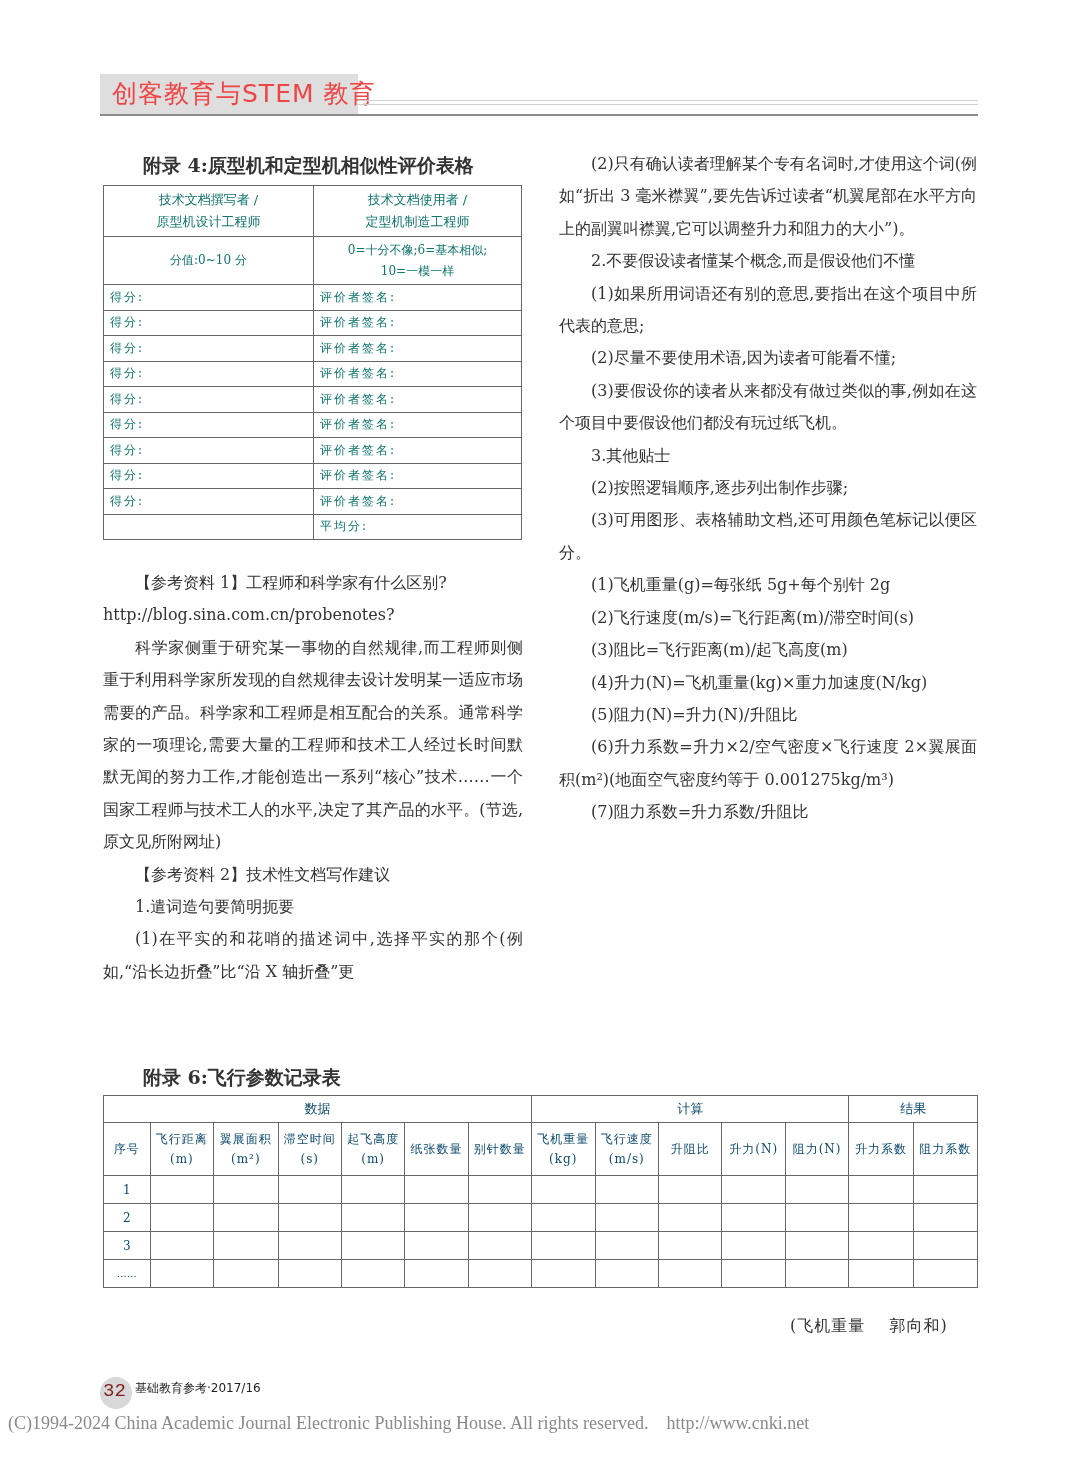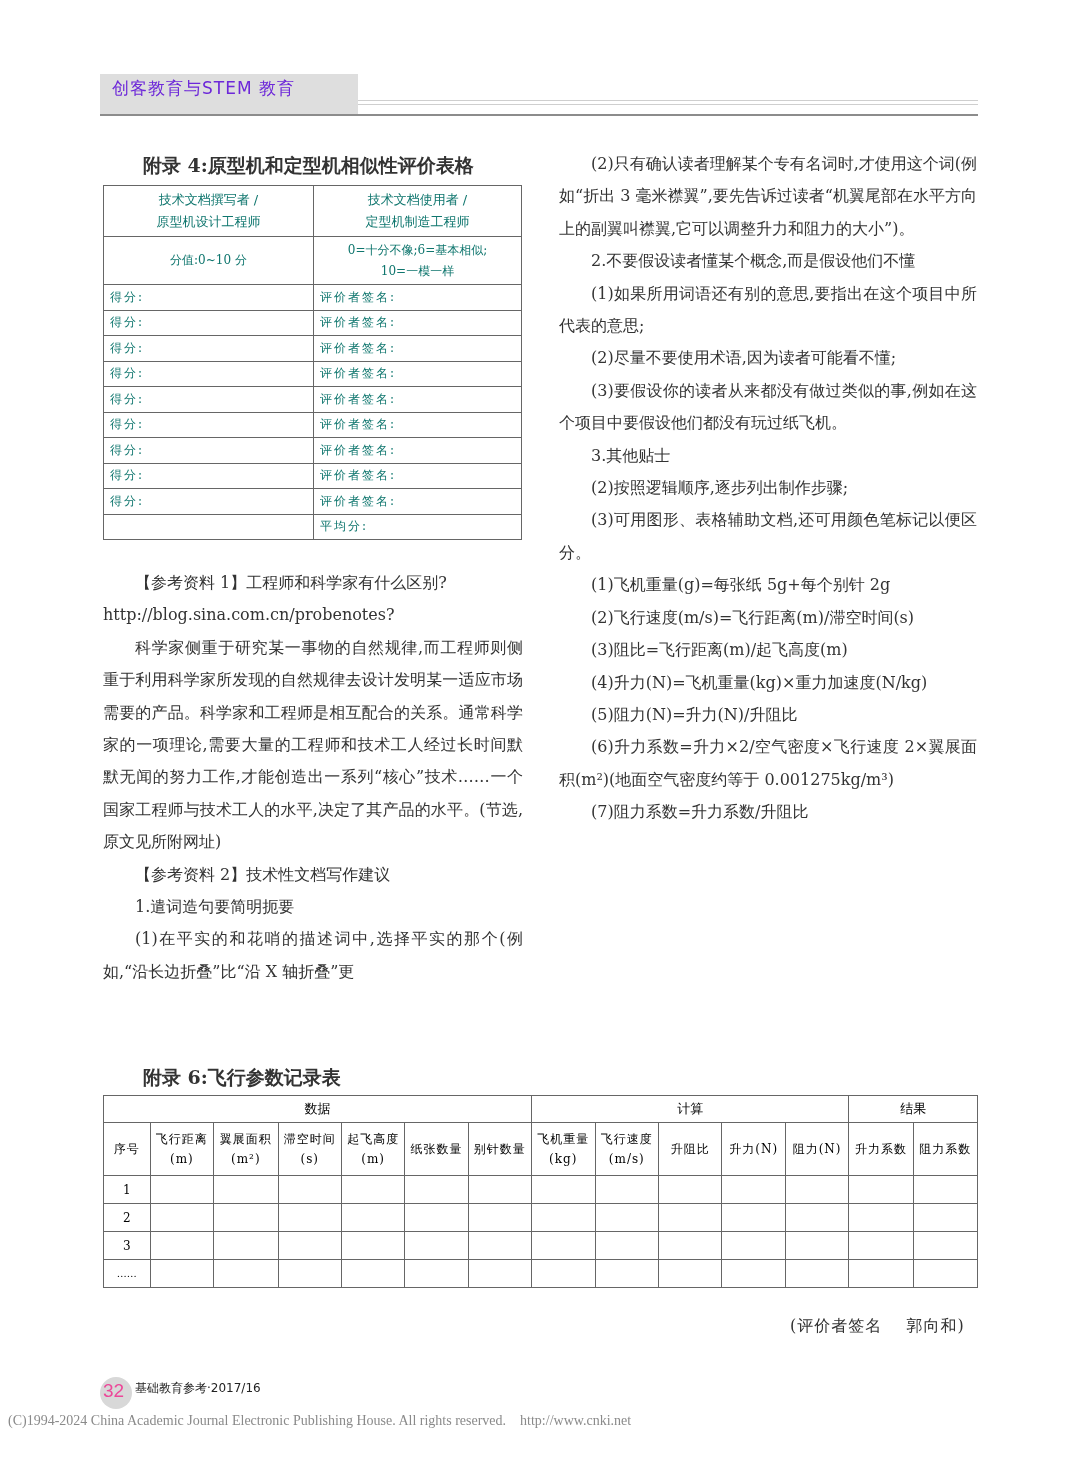--- a/index.html
+++ b/index.html
@@ -2,21 +2,21 @@
 <html><head>
 <meta charset="utf-8">
 <style>
   html, body { margin: 0; padding: 0; background: #ffffff; }
   body { width: 1080px; height: 1467px; position: relative; overflow: hidden;
          font-family: "DejaVu Serif", "Liberation Serif", serif; color: #2a2a2a; }
 
   
   .hdr-box { position: absolute; left: 100px; top: 74px; width: 258px; height: 40px; background: #dedede; }
   .hdr-title { position: absolute; left: 112px; top: 77px; font-family: "DejaVu Sans", "Liberation Sans", sans-serif;
-               font-size: 17px; color: #6d28d9; letter-spacing: 1px; white-space: nowrap; }
+               font-size: 25px; color: #ef4444; letter-spacing: 1px; white-space: nowrap; }
   .hdr-line1 { position: absolute; left: 358px; top: 100px; width: 620px; height: 1px; background: #cfcfcf; }
   .hdr-line2 { position: absolute; left: 358px; top: 104px; width: 620px; height: 1px; background: #cfcfcf; }
   .hdr-rule  { position: absolute; left: 100px; top: 114px; width: 878px; height: 2px; background: #8c8c8c; }
 
   .sec-title { position: absolute; font-weight: bold; font-size: 19px; color: #333; white-space: nowrap; }
 
   
   table { border-collapse: collapse; }
   .t4 { position: absolute; left: 103px; top: 185px; width: 419px; font-size: 12px; color: #0f766e; }
   .t4 td { border: 1px solid #666; height: 24.5px; padding: 0 6px; vertical-align: middle; }
@@ -27,33 +27,33 @@
 
   
   .col { position: absolute; font-size: 16px; line-height: 32.4px; color: #333; text-align: justify; }
   .col p { margin: 0; }
   .ind { text-indent: 2em; }
   .left-col { left: 103px; top: 567px; width: 420px; }
   .right-col { left: 559px; top: 148px; width: 418px; }
   .col .sub { font-weight: bold; font-size: 18px; padding-left: 2em; }
 
   
-  .t6 { position: absolute; left: 103px; top: 1095px; width: 875px; font-size: 12px; color: #000000; }
+  .t6 { position: absolute; left: 103px; top: 1095px; width: 875px; font-size: 12px; color: #0c4a6e; }
   .t6 td { border: 1px solid #666; text-align: center; vertical-align: middle; padding: 0; line-height: 20px; }
   .t6 .grp td { height: 26px; font-family: "DejaVu Sans","Liberation Sans",sans-serif; font-size: 13px; }
   .t6 .hd td { height: 52px; letter-spacing: 1px; }
   .t6 .rw td { height: 27px; }
   .t6 .dot { font-size: 10px; letter-spacing: 0; }
 
   .editor { position: absolute; left: 790px; top: 1316px; font-size: 16px; color: #333; white-space: pre; letter-spacing: 1px; }
 
   .pg-circle { position: absolute; left: 100px; top: 1377px; width: 32px; height: 32px; border-radius: 50%; background: #d8d8d8; }
-  .pg-num { position: absolute; left: 103px; top: 1380px; font-family: Liberation Sans, sans-serif; font-size: 19px; color: #ec4899; }
+  .pg-num { position: absolute; left: 103px; top: 1380px; font-family: Liberation Mono, monospace; font-size: 19px; color: #7f1d1d; }
   .pg-journal { position: absolute; left: 135px; top: 1380px; font-family: "DejaVu Sans","Liberation Sans",sans-serif; font-size: 12px; color: #222; white-space: nowrap; }
-  .copyright { position: absolute; left: 8px; top: 1413px; font-family: "Liberation Serif","DejaVu Serif",serif; font-size: 14px; color: #8a8a8a; white-space: pre; }
+  .copyright { position: absolute; left: 8px; top: 1413px; font-family: "Liberation Serif","DejaVu Serif",serif; font-size: 18px; color: #8a8a8a; white-space: pre; }
 </style>
 </head>
 <body>
 
 <div class="hdr-box"></div>
 <div class="hdr-title">创客教育与STEM 教育</div>
 <div class="hdr-line1"></div>
 <div class="hdr-line2"></div>
 <div class="hdr-rule"></div>
 
@@ -233,17 +233,17 @@
         <td></td>
         <td></td>
         <td></td>
         <td></td>
         <td></td>
         <td></td>
       </tr>
     </tbody>
 </table>
 
-<div class="editor">(评价者签名    郭向和)</div>
+<div class="editor">(飞机重量    郭向和)</div>
 <div class="pg-circle"></div>
 <div class="pg-num">32</div>
 <div class="pg-journal">基础教育参考·2017/16</div>
 <div class="copyright">(C)1994-2024 China Academic Journal Electronic Publishing House. All rights reserved.    http://www.cnki.net</div>
 
 </body></html>

